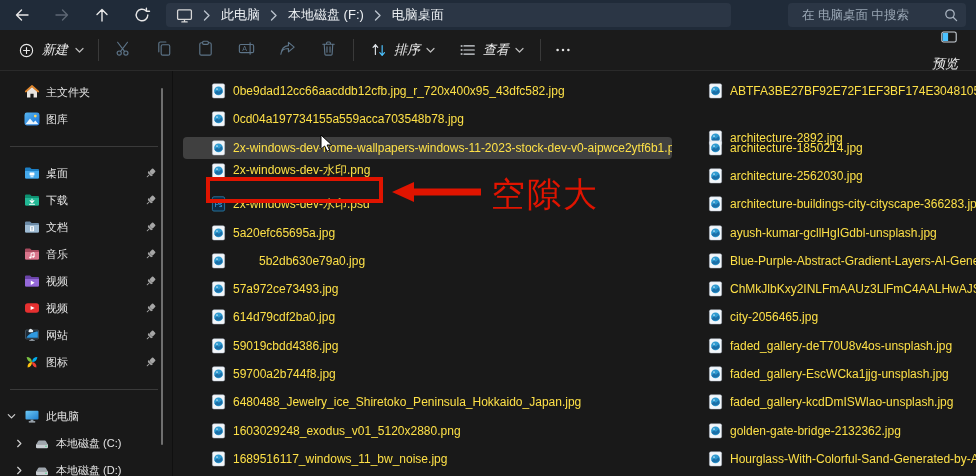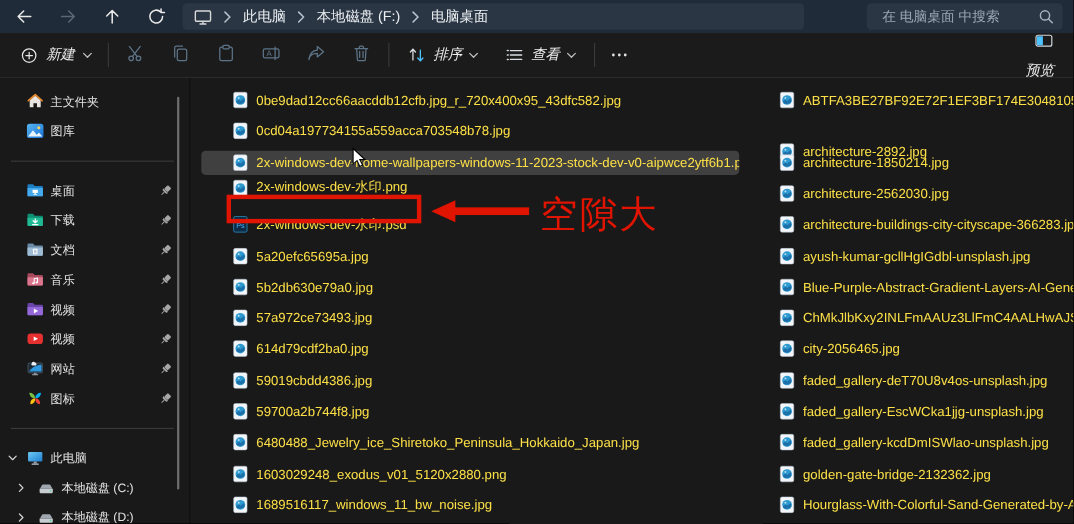--- a/index.html
+++ b/index.html
@@ -559,21 +559,21 @@
         <span class="ficon">
           <svg width="15" height="16" viewBox="0 0 16 17">
             <rect x="1.5" y="0.8" width="13" height="15.2" rx="1.6" fill="#f2f6fa" stroke="#b9c4cf" stroke-width="0.5"></rect>
             <circle cx="8" cy="8.4" r="4.7" fill="#2f9ad0"></circle>
             <path d="M3.9 10 Q6.3 7 8.4 9.4 L11.3 6.6 Q12.6 8.4 12 10.6 Q8 13.4 4.4 11.2 Z" fill="#1c6fa8"></path>
             <circle cx="6.4" cy="6.4" r="0.9" fill="#bfe3f5"></circle>
           </svg>
         </span>
         <span class="fname">5a20efc65695a.jpg</span>
       </div>
-      <div class="file-row" style="left: 11px; width: 489px; top: 178.8px;">
+      <div class="file-row" style="left: 11px; width: 489px; top: 178.8px; gap: 26px;">
         <span class="ficon">
           <svg width="15" height="16" viewBox="0 0 16 17">
             <rect x="1.5" y="0.8" width="13" height="15.2" rx="1.6" fill="#f2f6fa" stroke="#b9c4cf" stroke-width="0.5"></rect>
             <circle cx="8" cy="8.4" r="4.7" fill="#2f9ad0"></circle>
             <path d="M3.9 10 Q6.3 7 8.4 9.4 L11.3 6.6 Q12.6 8.4 12 10.6 Q8 13.4 4.4 11.2 Z" fill="#1c6fa8"></path>
             <circle cx="6.4" cy="6.4" r="0.9" fill="#bfe3f5"></circle>
           </svg>
         </span>
         <span class="fname">5b2db630e79a0.jpg</span>
       </div>

